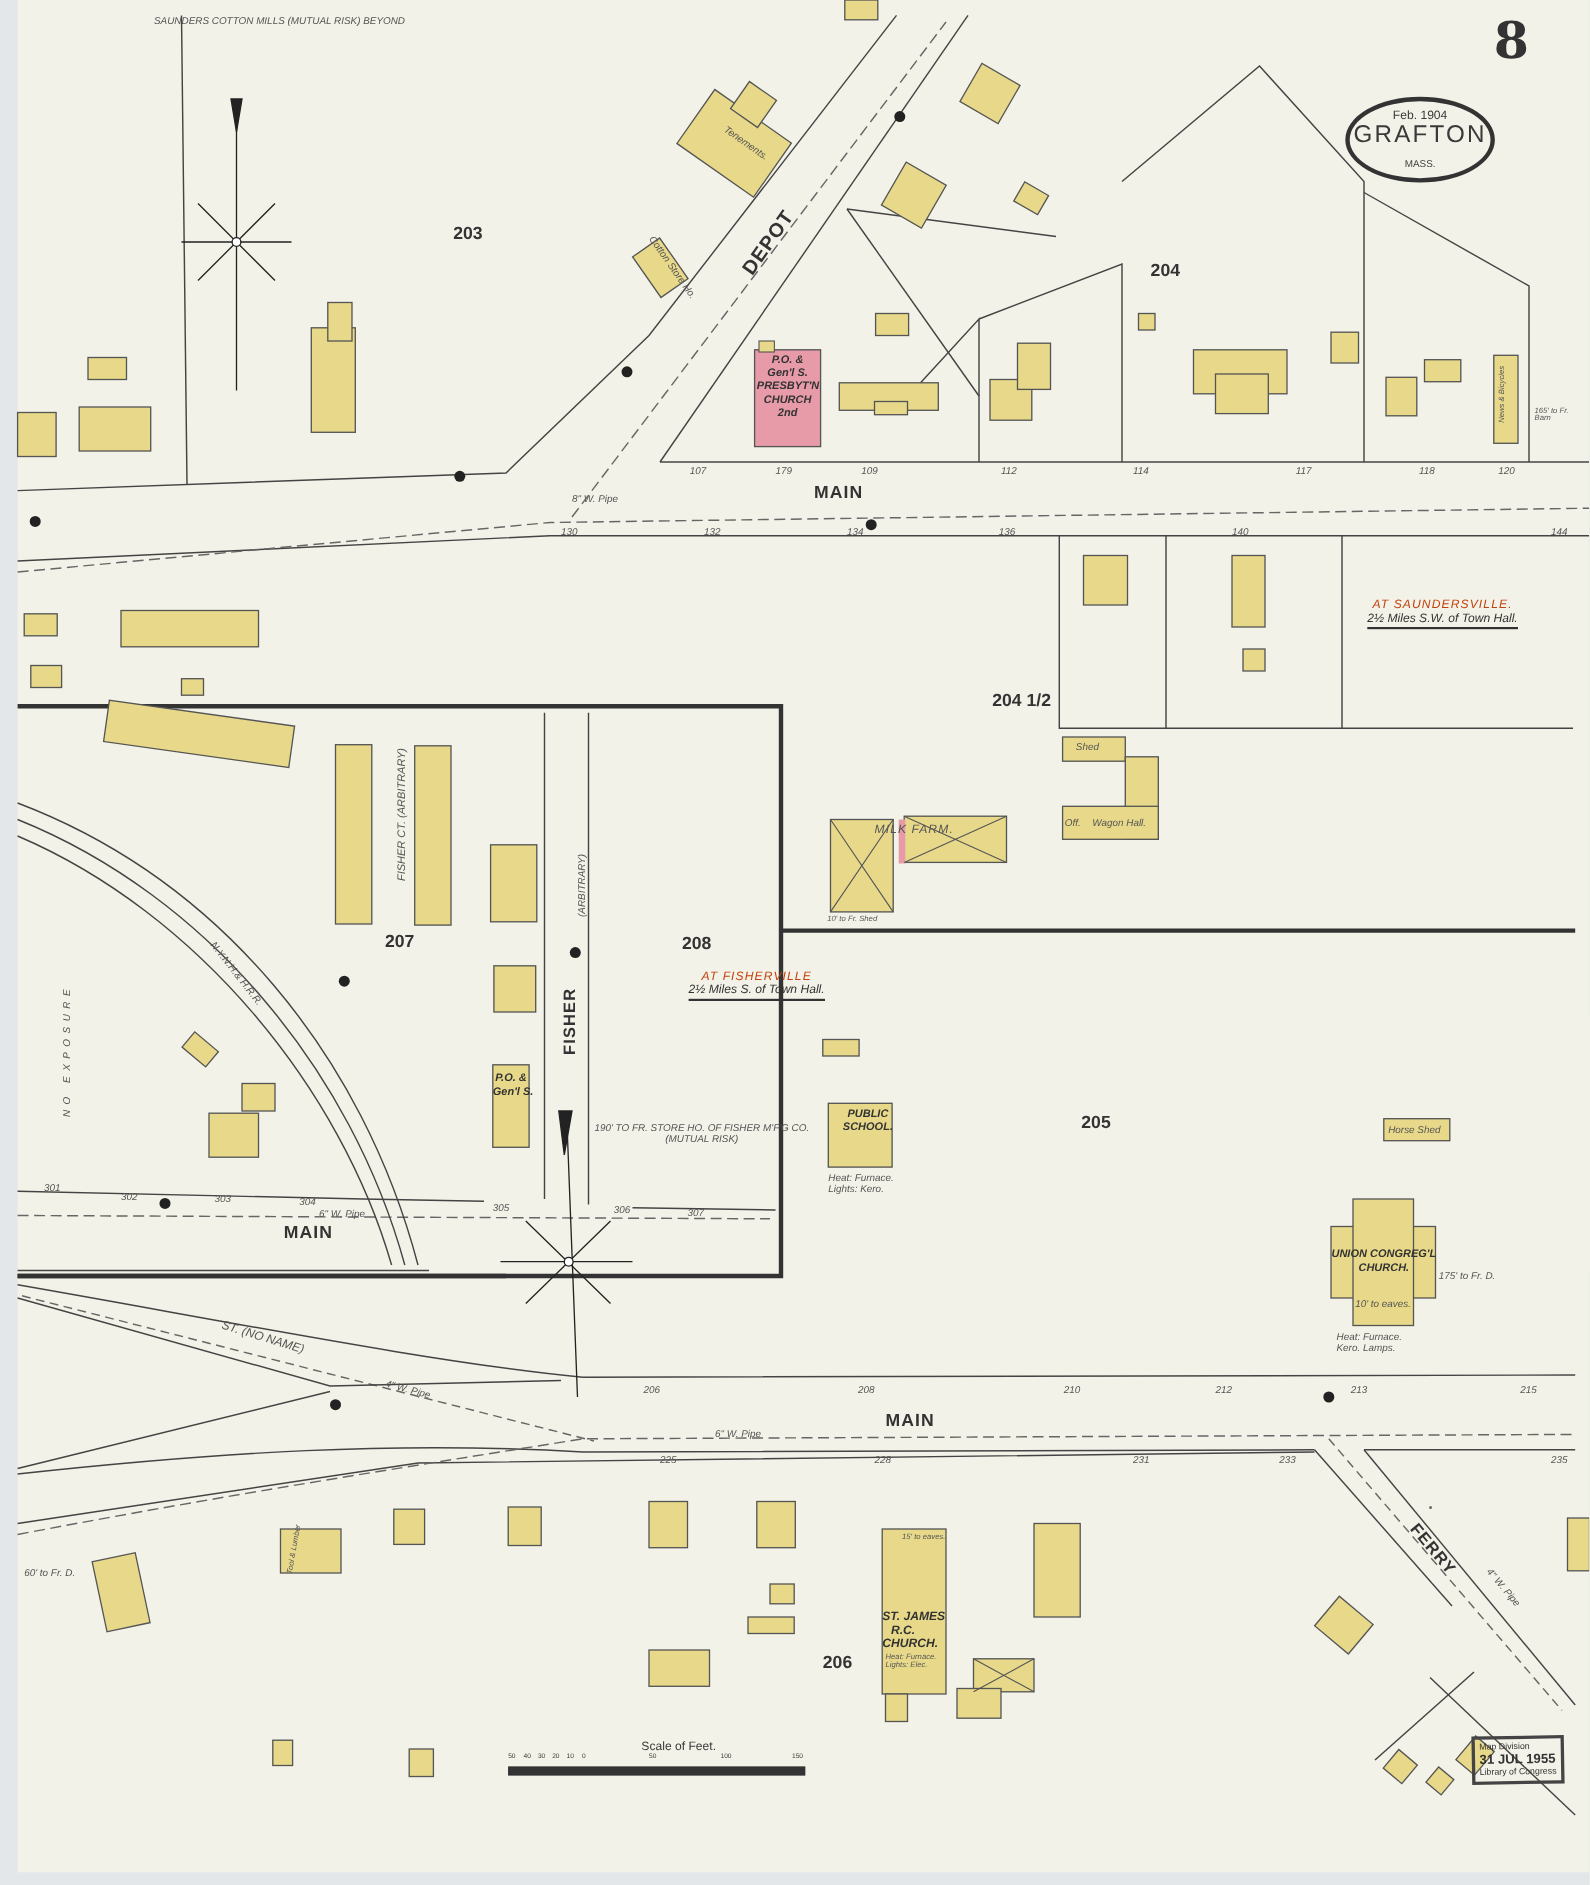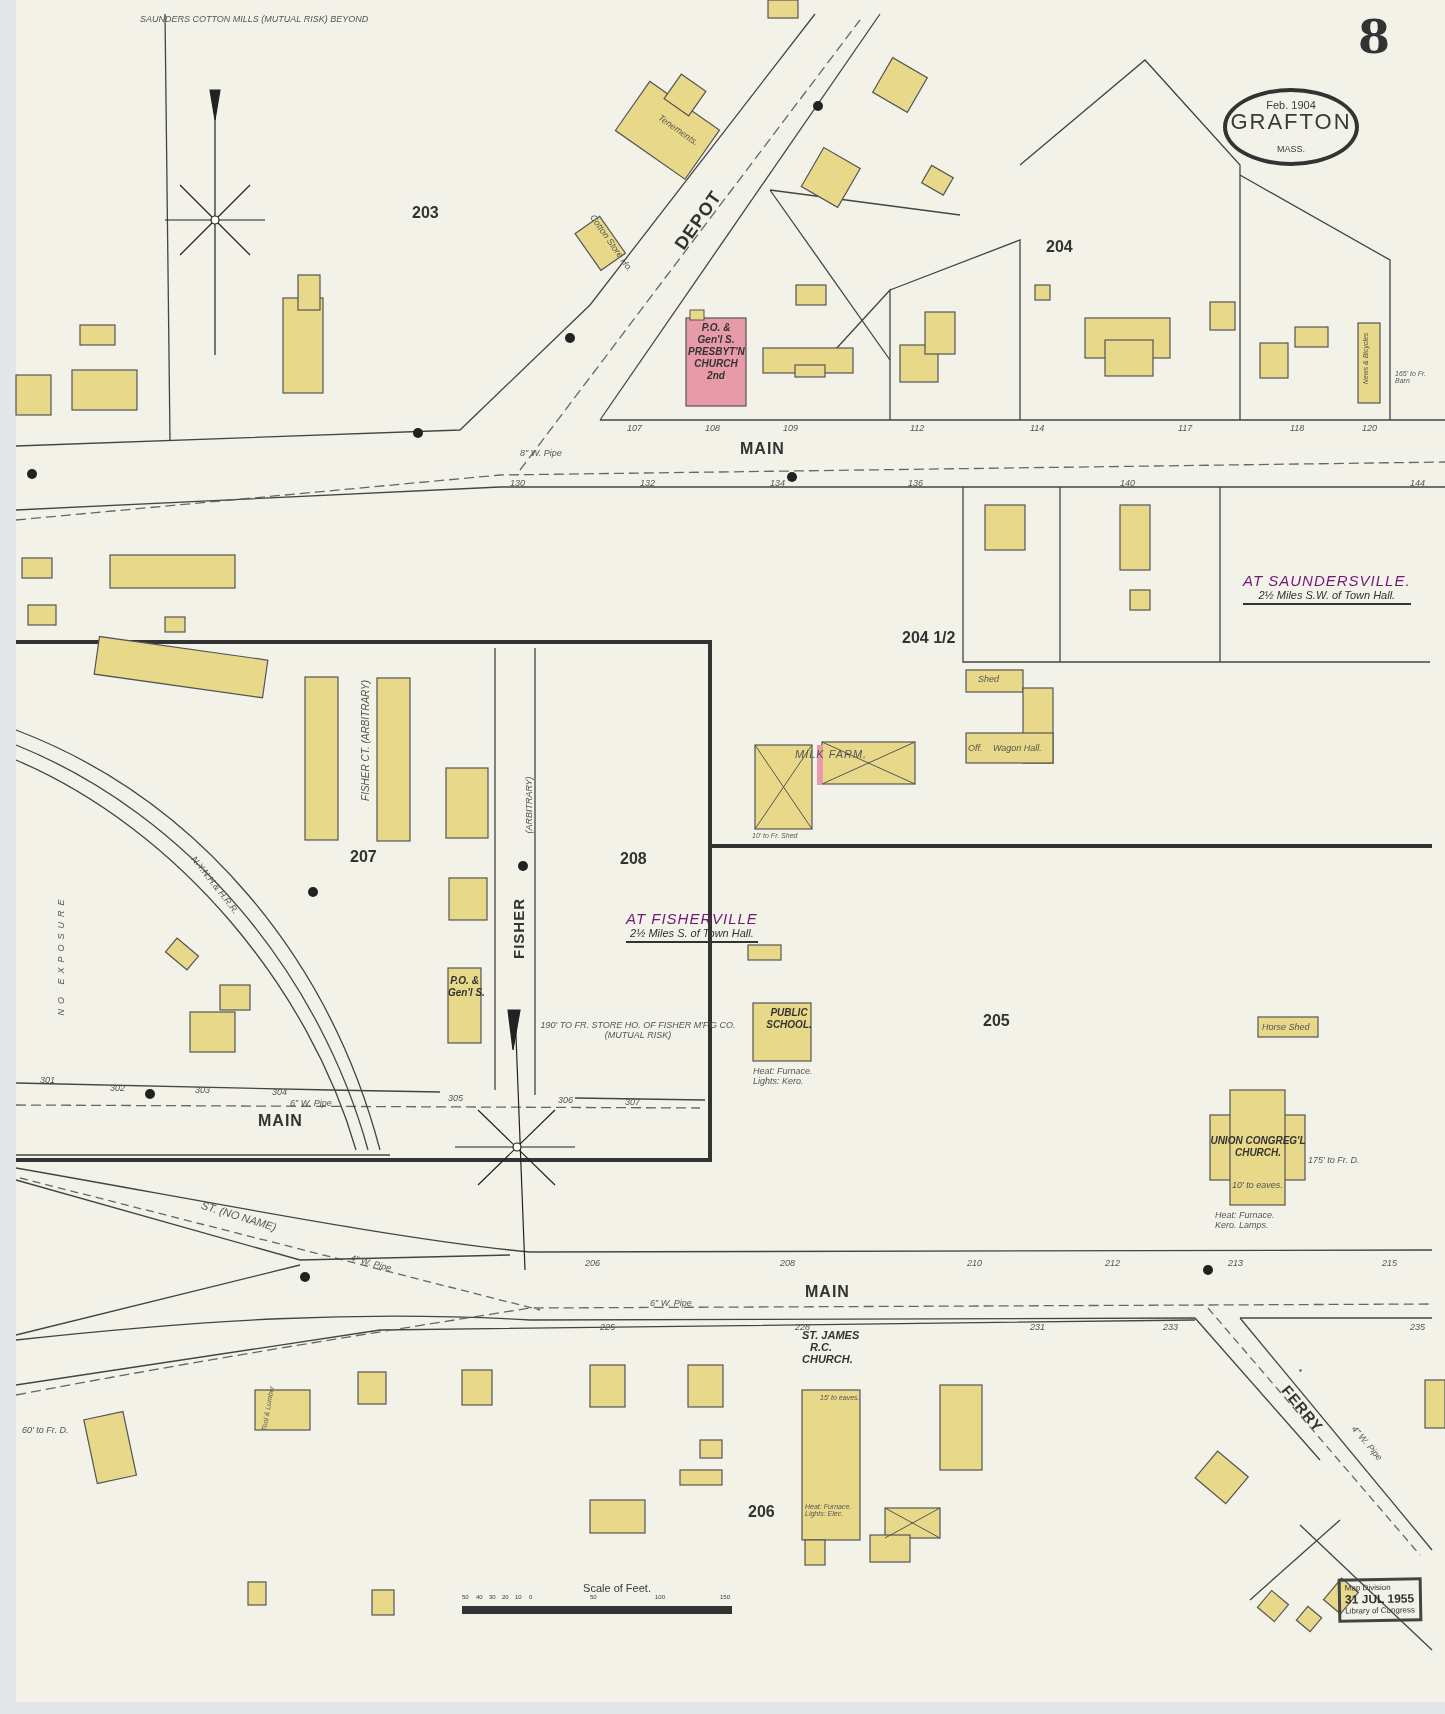--- a/index.html
+++ b/index.html
@@ -4,21 +4,21 @@
 <style>
   html,body{margin:0;padding:0;background:#e8ecef;}
   #sheet{position:relative;width:1445px;height:1714px;background:#f3f2e8;overflow:hidden;font-family:"Liberation Sans",sans-serif;color:#3a3a3a;}
   #sheet .edge-l{position:absolute;left:0;top:0;width:16px;height:1714px;background:#e4e7ea;}
   #sheet .edge-b{position:absolute;left:0;top:1702px;width:1445px;height:12px;background:#e4e7ea;}
   svg.map{position:absolute;left:0;top:0;}
   .lbl{position:absolute;white-space:nowrap;}
   .blk{font-size:16px;font-weight:bold;color:#333;}
   .st{font-size:16px;font-weight:bold;letter-spacing:1px;color:#333;}
   .it{font-style:italic;font-size:9px;color:#555;}
-  .caption{font-style:italic;font-size:15px;letter-spacing:1px;color:#701a75;margin-top:28px;}
+  .caption{font-style:italic;font-size:11px;letter-spacing:1px;color:#c2410c;}
   .caption2{font-style:italic;font-size:11px;color:#333;border-bottom:2px solid #333;padding-bottom:2px;}
   .bldg-txt{font-style:italic;font-size:10px;color:#333;font-weight:bold;text-align:center;line-height:12px;}
   .sheetno{font-family:"DejaVu Serif",serif;font-weight:bold;font-size:46px;color:#333;}
   .cartouche{position:absolute;left:1223px;top:88px;width:128px;height:70px;border:4px solid #333;border-radius:50%;text-align:center;}
   .cartouche .d{font-size:11px;margin-top:7px;}
   .cartouche .t{font-size:22px;letter-spacing:2px;line-height:22px;}
   .cartouche .m{font-size:9px;margin-top:11px;}
   .stamp{position:absolute;left:1338px;top:1578px;width:84px;height:44px;border:3px solid #444;font-size:8px;color:#333;padding:2px 4px;box-sizing:border-box;transform:rotate(-1deg);}
   .stamp .big{font-size:12px;font-weight:bold;}
   .scale{position:absolute;left:462px;top:1582px;width:270px;}
@@ -250,21 +250,21 @@
     <div>PUBLIC</div>
       <div>SCHOOL.</div>
   </div>
   <div class="lbl it" style="left:753px;top:1066px;width:70px;white-space:normal;">Heat: Furnace. Lights: Kero.</div>
   <div class="lbl bldg-txt" style="left:1208px;top:1135px;width:100px;">
     <div>UNION CONGREG'L</div>
       <div>CHURCH.</div>
   </div>
   <div class="lbl it" style="left:1215px;top:1210px;width:80px;white-space:normal;">Heat: Furnace. Kero. Lamps.</div>
   <div class="lbl it" style="left:1232px;top:1180px;">10' to eaves.</div>
-  <div class="lbl bldg-txt" style="left:802px;top:1329px;width:38px;font-size:11px;">
+  <div class="lbl bldg-txt" style="left:802px;top:1464px;width:38px;font-size:11px;">
     <div>ST. JAMES</div>
       <div>R.C.</div>
       <div>CHURCH.</div>
   </div>
   <div class="lbl it" style="left:805px;top:1503px;width:58px;white-space:normal;font-size:7px;">Heat: Furnace. Lights: Elec.</div>
   <div class="lbl it" style="left:820px;top:1394px;font-size:7px;">15' to eaves.</div>
   <div class="lbl it" style="left:795px;top:748px;font-size:11px;letter-spacing:1px;">MILK FARM.</div>
   <div class="lbl it" style="left:993px;top:743px;">Wagon Hall.</div>
   <div class="lbl it" style="left:968px;top:743px;">Off.</div>
   <div class="lbl it" style="left:978px;top:674px;">Shed</div>
@@ -278,21 +278,21 @@
   <div class="lbl it" style="left:1308px;top:1155px;">175' to Fr. D.</div>
   <div class="lbl it" style="left:22px;top:1425px;">60' to Fr. D.</div>
   <div class="lbl it" style="left:752px;top:832px;font-size:7px;">10' to Fr. Shed</div>
   <div class="lbl it" style="left:520px;top:448px;">8" W. Pipe</div>
   <div class="lbl it" style="left:290px;top:1098px;">6" W. Pipe</div>
   <div class="lbl it" style="left:650px;top:1298px;">6" W. Pipe</div>
   <div class="lbl it" style="left:350px;top:1258px;transform:rotate(15deg);">4" W. Pipe</div>
   <div class="lbl it" style="left:1346px;top:1438px;transform:rotate(50deg);">4" W. Pipe</div>
 
   <div class="lbl it" style="left:627px;top:423px;">107</div>
-  <div class="lbl it" style="left:705px;top:423px;">108</div>
+  <div class="lbl it" style="left:705px;top:423px;">179</div>
   <div class="lbl it" style="left:783px;top:423px;">109</div>
   <div class="lbl it" style="left:910px;top:423px;">112</div>
   <div class="lbl it" style="left:1030px;top:423px;">114</div>
   <div class="lbl it" style="left:1178px;top:423px;">117</div>
   <div class="lbl it" style="left:1290px;top:423px;">118</div>
   <div class="lbl it" style="left:1362px;top:423px;">120</div>
   <div class="lbl it" style="left:510px;top:478px;">130</div>
   <div class="lbl it" style="left:640px;top:478px;">132</div>
   <div class="lbl it" style="left:770px;top:478px;">134</div>
   <div class="lbl it" style="left:908px;top:478px;">136</div>

